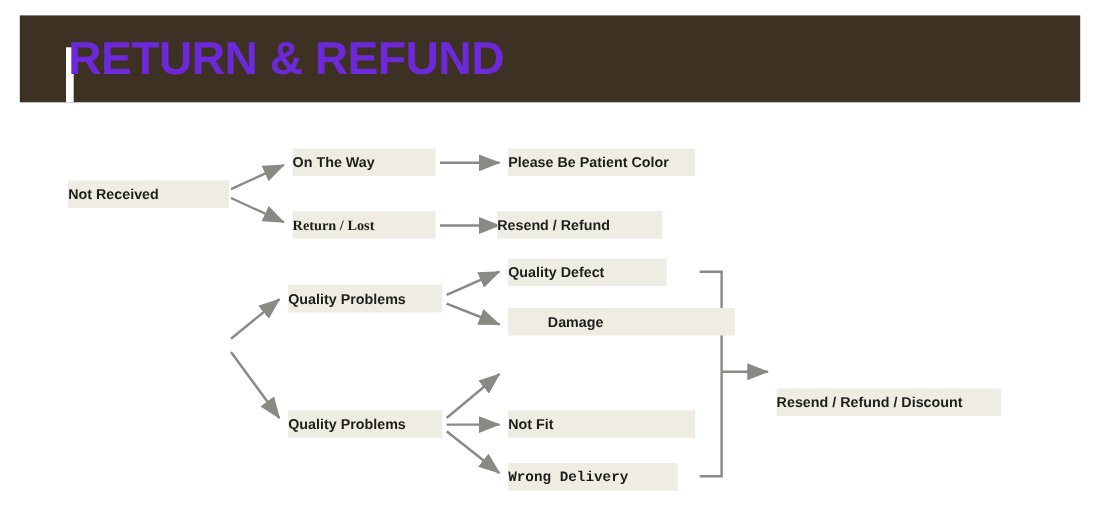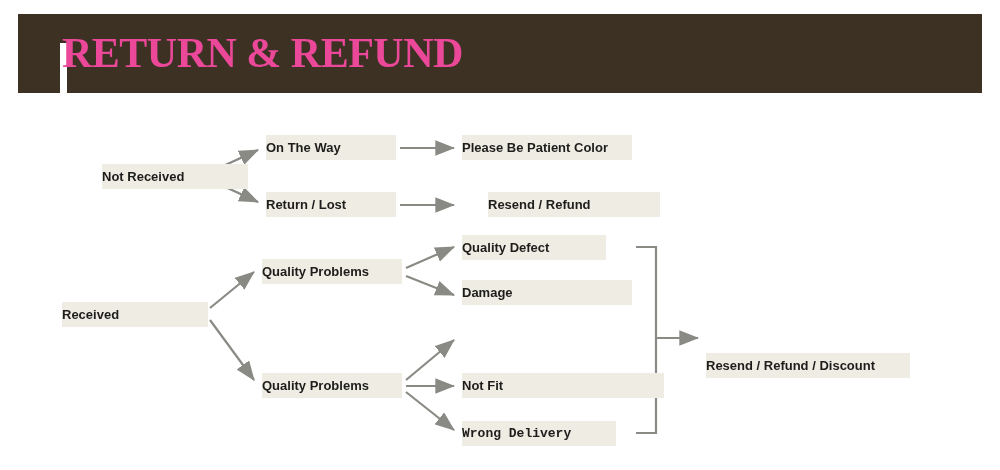--- a/index.html
+++ b/index.html
@@ -34,27 +34,27 @@
     left: 42px;
     top: 29px;
     width: 7px;
     height: 50px;
     background: #ffffff;
   }
   .header-title {
     position: absolute;
     left: 62px;
     top: 26px;
-    color: #ec4899;
+    color: #6d28d9;
     font-size: 42px;
     font-weight: bold;
     letter-spacing: -0.5px;
     line-height: 54px;
     white-space: nowrap;
-    font-family: Liberation Serif, serif;
+    font-family: Liberation Sans, sans-serif;
   }
 
   
   .node {
     position: absolute;
     background: #efece3;
     color: #1d1d1b;
     font-size: 13px;
     font-weight: bold;
     text-align: left;
@@ -116,30 +116,29 @@
 
     <line x1="406" y1="386" x2="454" y2="386" marker-end="url(#arrowhead)"></line>
 
     <line x1="406" y1="392" x2="454" y2="430" marker-end="url(#arrowhead)"></line>
 
     <polyline points="636,247 656,247 656,338"></polyline>
     <polyline points="636,433 656,433 656,338"></polyline>
     <line x1="656" y1="338" x2="698" y2="338" marker-end="url(#arrowhead)"></line>
   </svg>
 
-  <div class="node" style="left:62px;  top:164px; width:146px;margin-left:40px;">Not Received</div>
+  <div class="node" style="left:62px;  top:164px; width:146px;">Not Received</div>
   <div class="node" style="left:266px; top:135px; width:130px;">On The Way</div>
   <div class="node" style="left:462px; top:135px; width:170px;">Please Be Patient Color</div>
-  <div class="node" style="left:266px; top:192px; width:130px;">Return / Lost</div>
-  <div class="node" style="left:488px; top:192px; width:172px;">Resend / Refund</div>
+  <div class="node" style="left:266px; top:192px; width:130px;font-family:Liberation Serif, serif;">Return / Lost</div>
+  <div class="node" style="left:452px; top:192px; width:150px;">Resend / Refund</div>
 
-  <div class="node" style="left:62px;  top:302px; width:146px;">Received</div>
   <div class="node" style="left:262px; top:259px; width:140px;">Quality Problems</div>
   <div class="node" style="left:462px; top:235px; width:144px;">Quality Defect</div>
-  <div class="node" style="left:462px; top:280px; width:170px;">Damage</div>
+  <div class="node" style="left:462px; top:280px; width:170px;padding-left:36px;">Damage</div>
 
   <div class="node" style="left:262px; top:373px; width:140px;">Quality Problems</div>
-  <div class="node" style="left:462px; top:373px; width:202px;">Not Fit</div>
+  <div class="node" style="left:462px; top:373px; width:170px;">Not Fit</div>
   <div class="node" style="left:462px; top:421px; width:154px;font-family:Liberation Mono, monospace;">Wrong Delivery</div>
 
   <div class="node" style="left:706px; top:325px; width:204px;margin-top:28px;">Resend / Refund / Discount</div>
 
 </div>
 
 </body></html>

